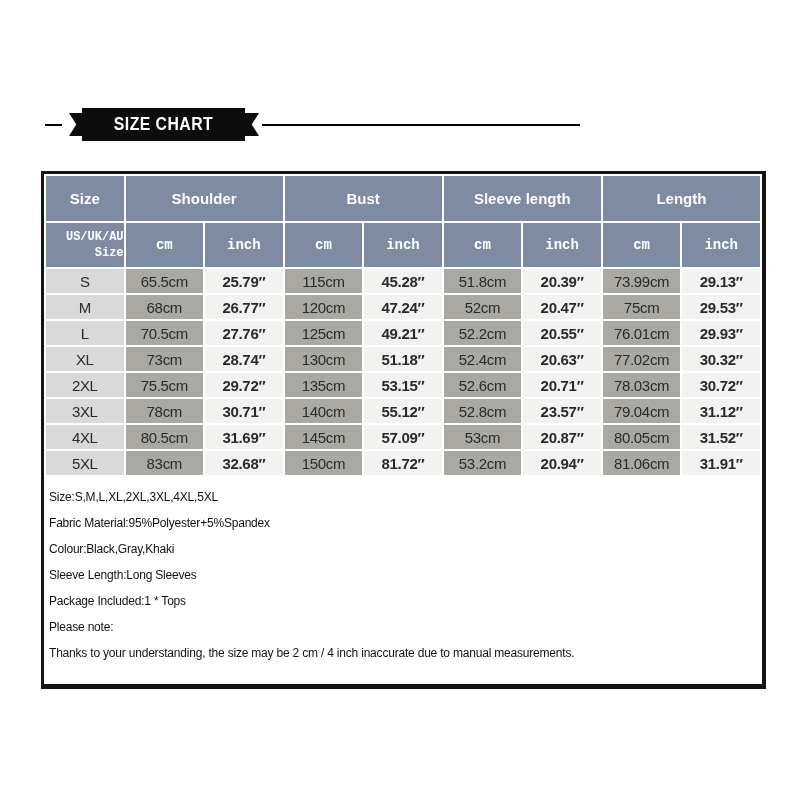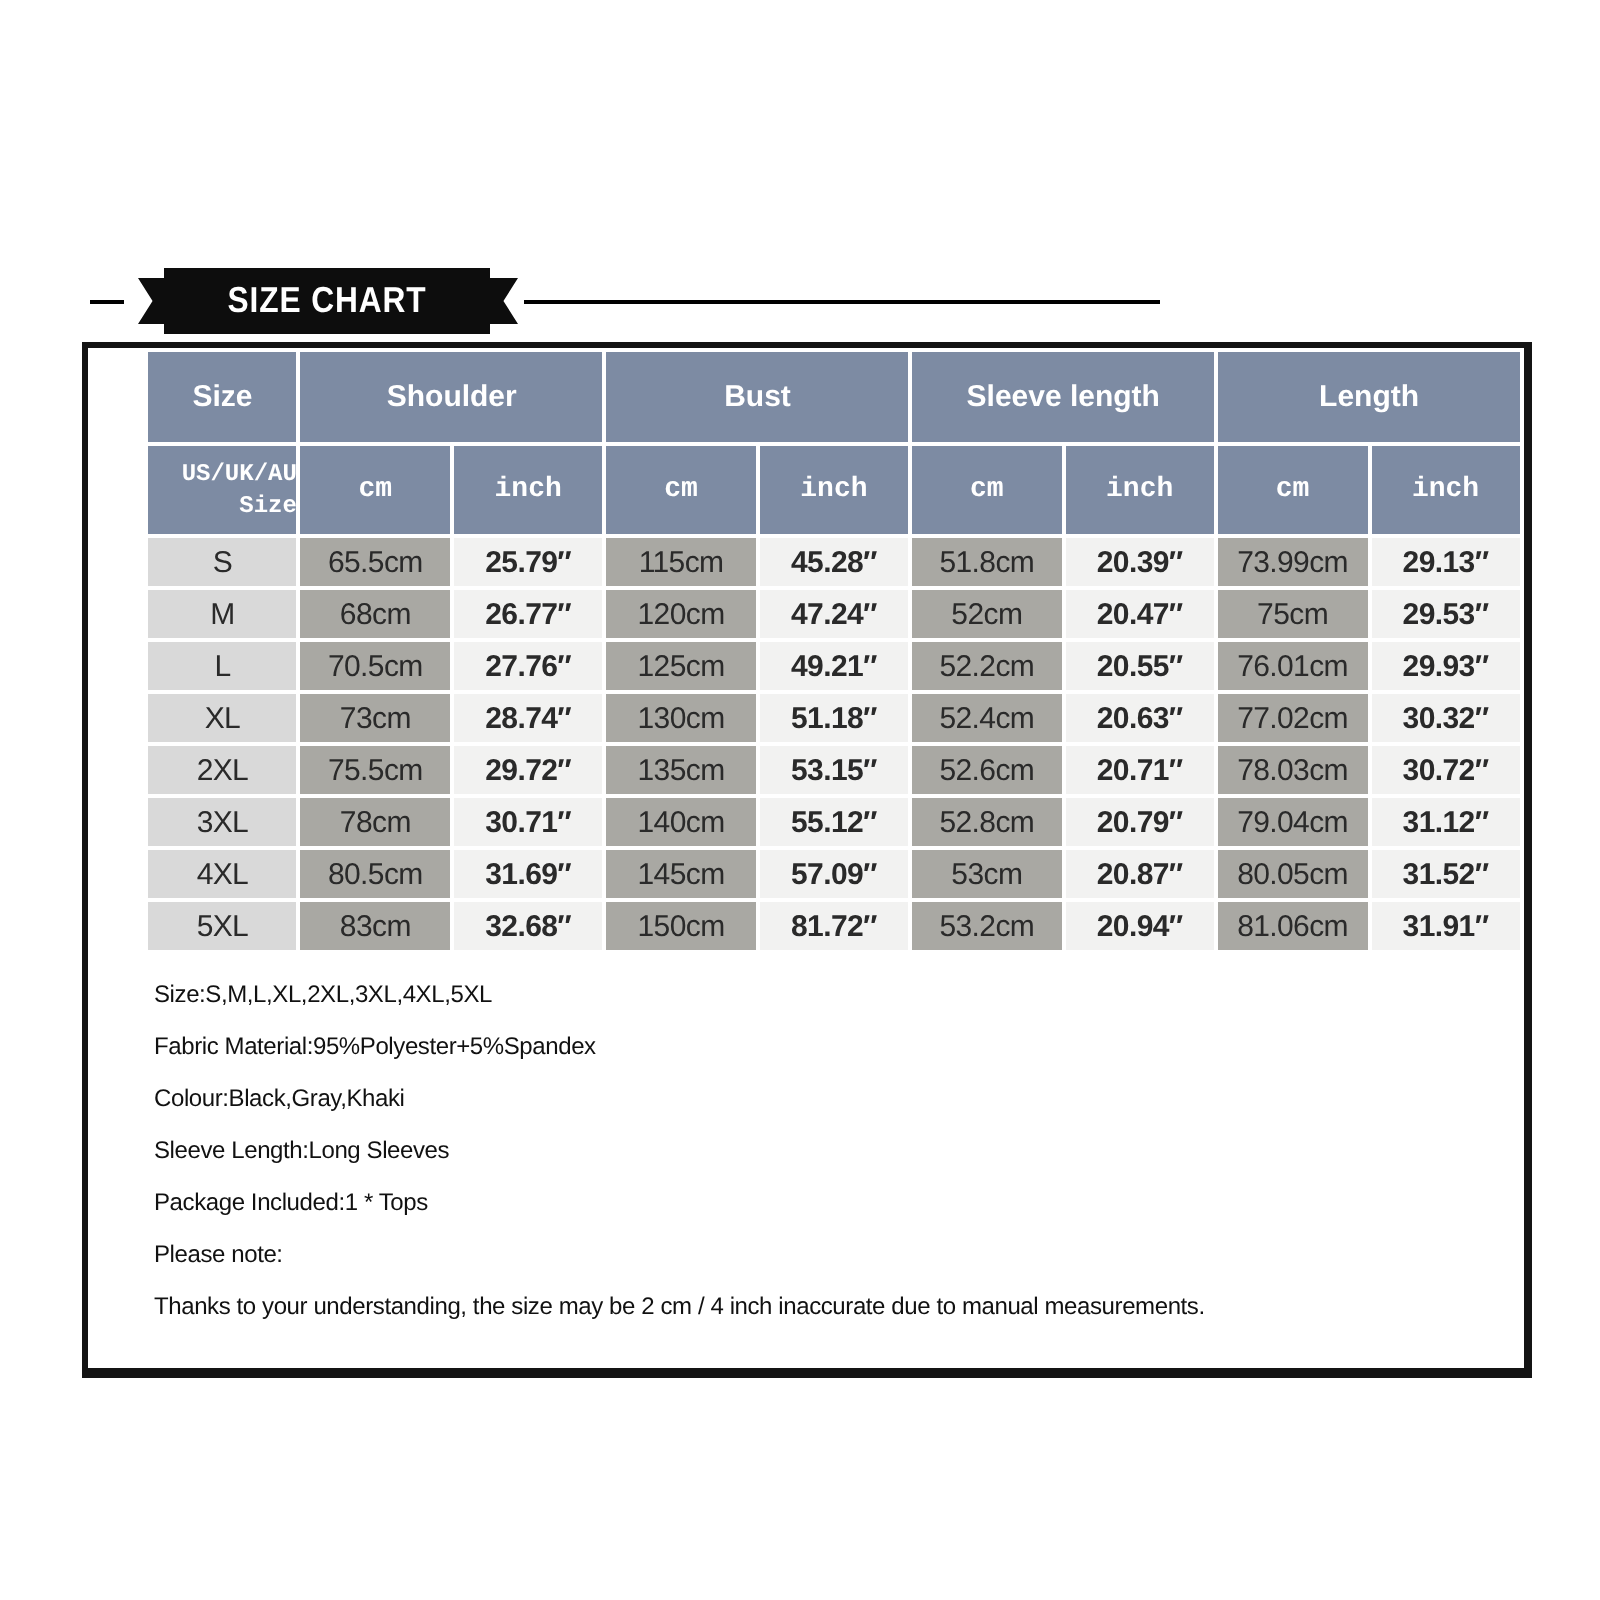--- a/index.html
+++ b/index.html
@@ -12,39 +12,39 @@
   }
   *{box-sizing:border-box;}
   html,body{margin:0;padding:0;}
   body{
     width:800px;height:800px;background:#ffffff;
     font-family:"Liberation Sans", sans-serif;color:var(--text);
   }
   .canvas{position:relative;width:800px;height:800px;overflow:hidden;background:#fff;}
 
   
-  .banner{position:absolute;top:134px;left:45px;width:710px;height:33px;}
+  .banner{position:absolute;top:108px;left:45px;width:710px;height:33px;}
   .banner .dash{position:absolute;left:0;top:16px;width:17px;height:2px;background:#000;}
   .banner .tail{position:absolute;top:5px;width:14px;height:23px;background:var(--ribbon-bg);}
   .banner .tail.left{left:24px;clip-path:polygon(0 0,100% 0,100% 100%,0 100%,52% 50%);}
   .banner .tail.right{left:200px;clip-path:polygon(0 0,100% 0,48% 50%,100% 100%,0 100%);}
   .banner .ribbon{
     position:absolute;left:37px;top:0;width:163px;height:33px;background:var(--ribbon-bg);
     display:flex;align-items:center;justify-content:center;
   }
   .banner .ribbon span{
     color:#fff;font-size:18px;font-weight:bold;letter-spacing:0.5px;
     transform:scaleX(0.88);white-space:nowrap;
   }
   .banner .rule{position:absolute;left:217px;top:16px;width:318px;height:2px;background:#000;}
 
   
   .frame{
     position:absolute;left:41px;top:171px;width:725px;height:518px;
-    background:#fff;border:3px solid #141414;border-right-width:4px;border-bottom-width:5px;padding-left:28px;
+    background:#fff;border:3px solid #141414;border-right-width:4px;border-bottom-width:5px;
   }
 
   
   table.size-table{
     width:100%;border-collapse:separate;border-spacing:2px;table-layout:fixed;
   }
   .size-table th,.size-table td{padding:0;text-align:center;vertical-align:middle;overflow:hidden;}
   .size-table th.gh{
     background:var(--header-bg);color:#fff;height:45px;
     font-size:15px;font-weight:bold;letter-spacing:0px;
@@ -156,21 +156,21 @@
             <td class="cm">78.03cm</td>
             <td class="inch">30.72″</td>
           </tr>
           <tr>
             <td class="size">3XL</td>
             <td class="cm">78cm</td>
             <td class="inch">30.71″</td>
             <td class="cm">140cm</td>
             <td class="inch">55.12″</td>
             <td class="cm">52.8cm</td>
-            <td class="inch">20.79″</td>
+            <td class="inch">23.57″</td>
             <td class="cm">79.04cm</td>
             <td class="inch">31.12″</td>
           </tr>
           <tr>
             <td class="size">4XL</td>
             <td class="cm">80.5cm</td>
             <td class="inch">31.69″</td>
             <td class="cm">145cm</td>
             <td class="inch">57.09″</td>
             <td class="cm">53cm</td>

